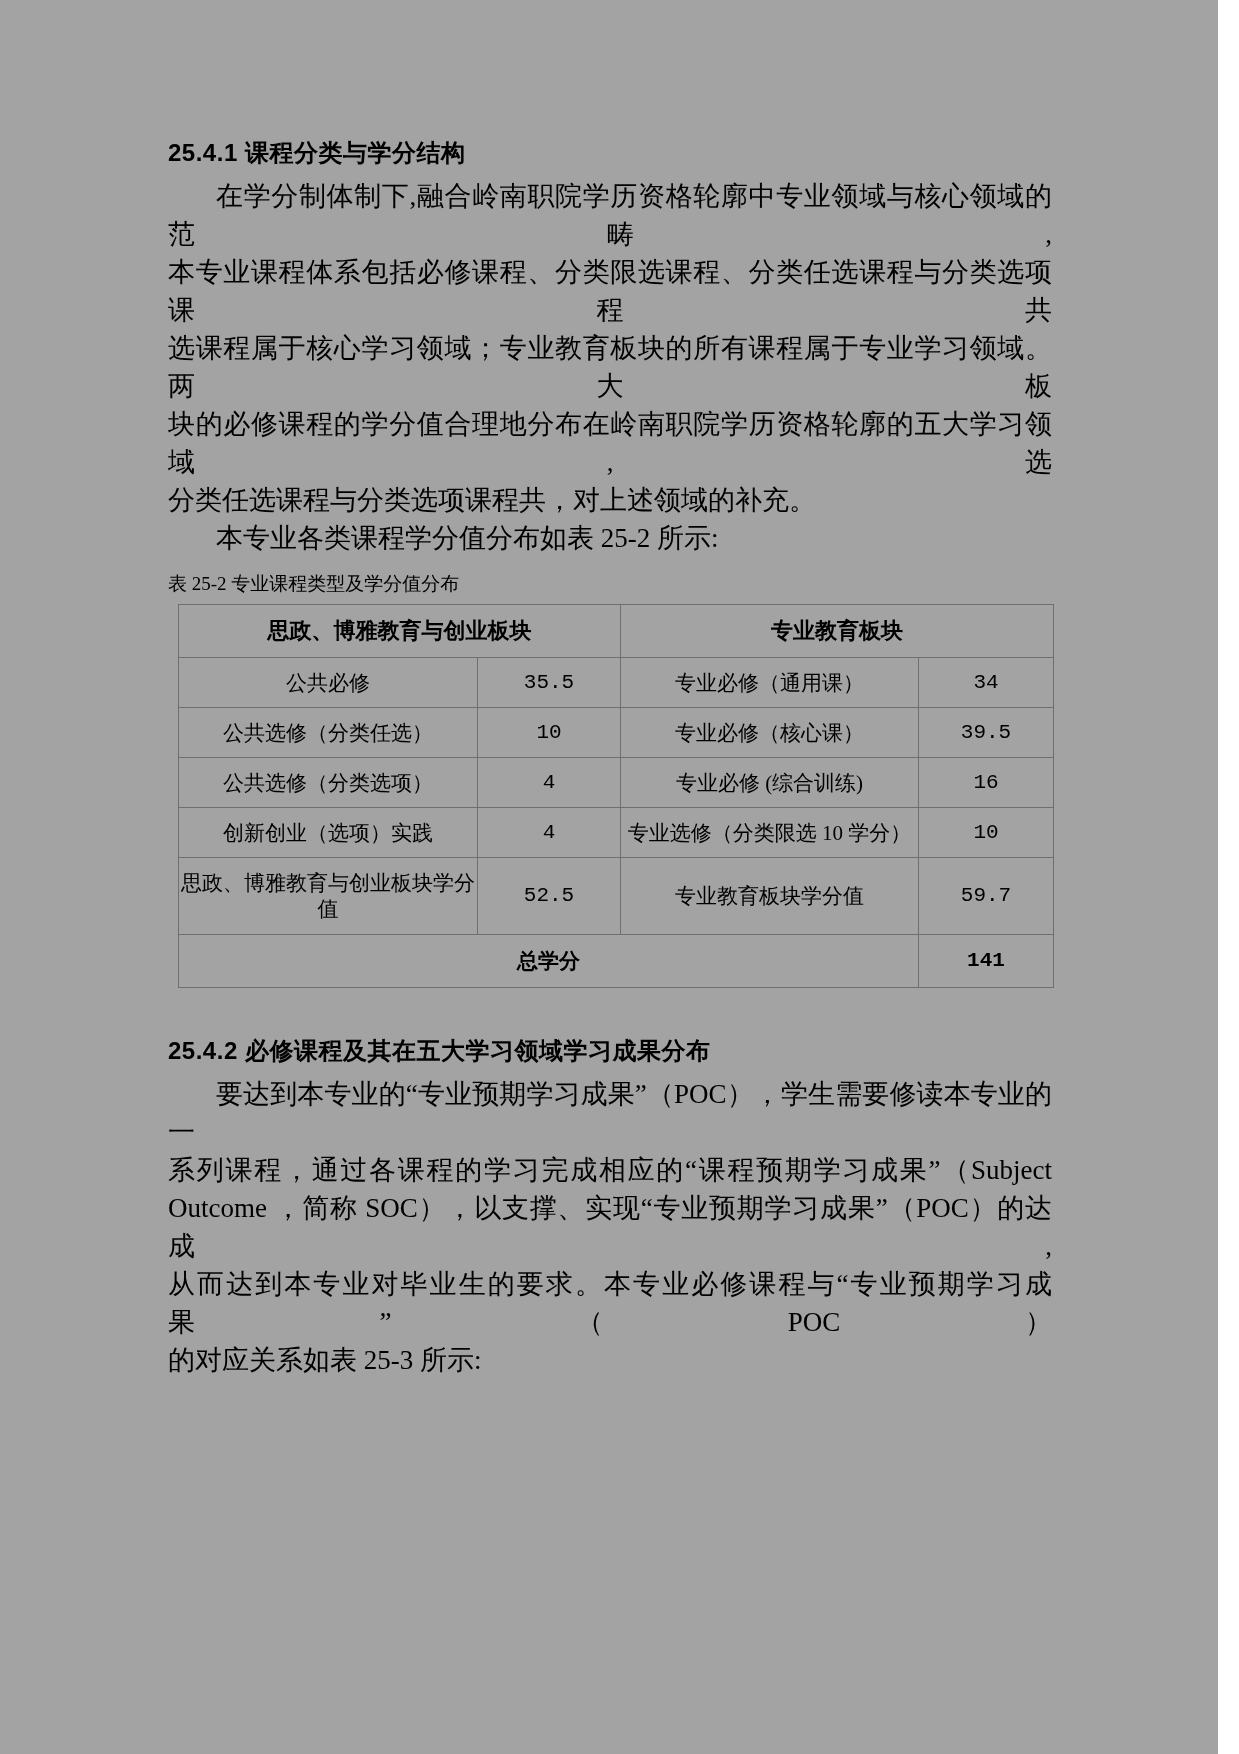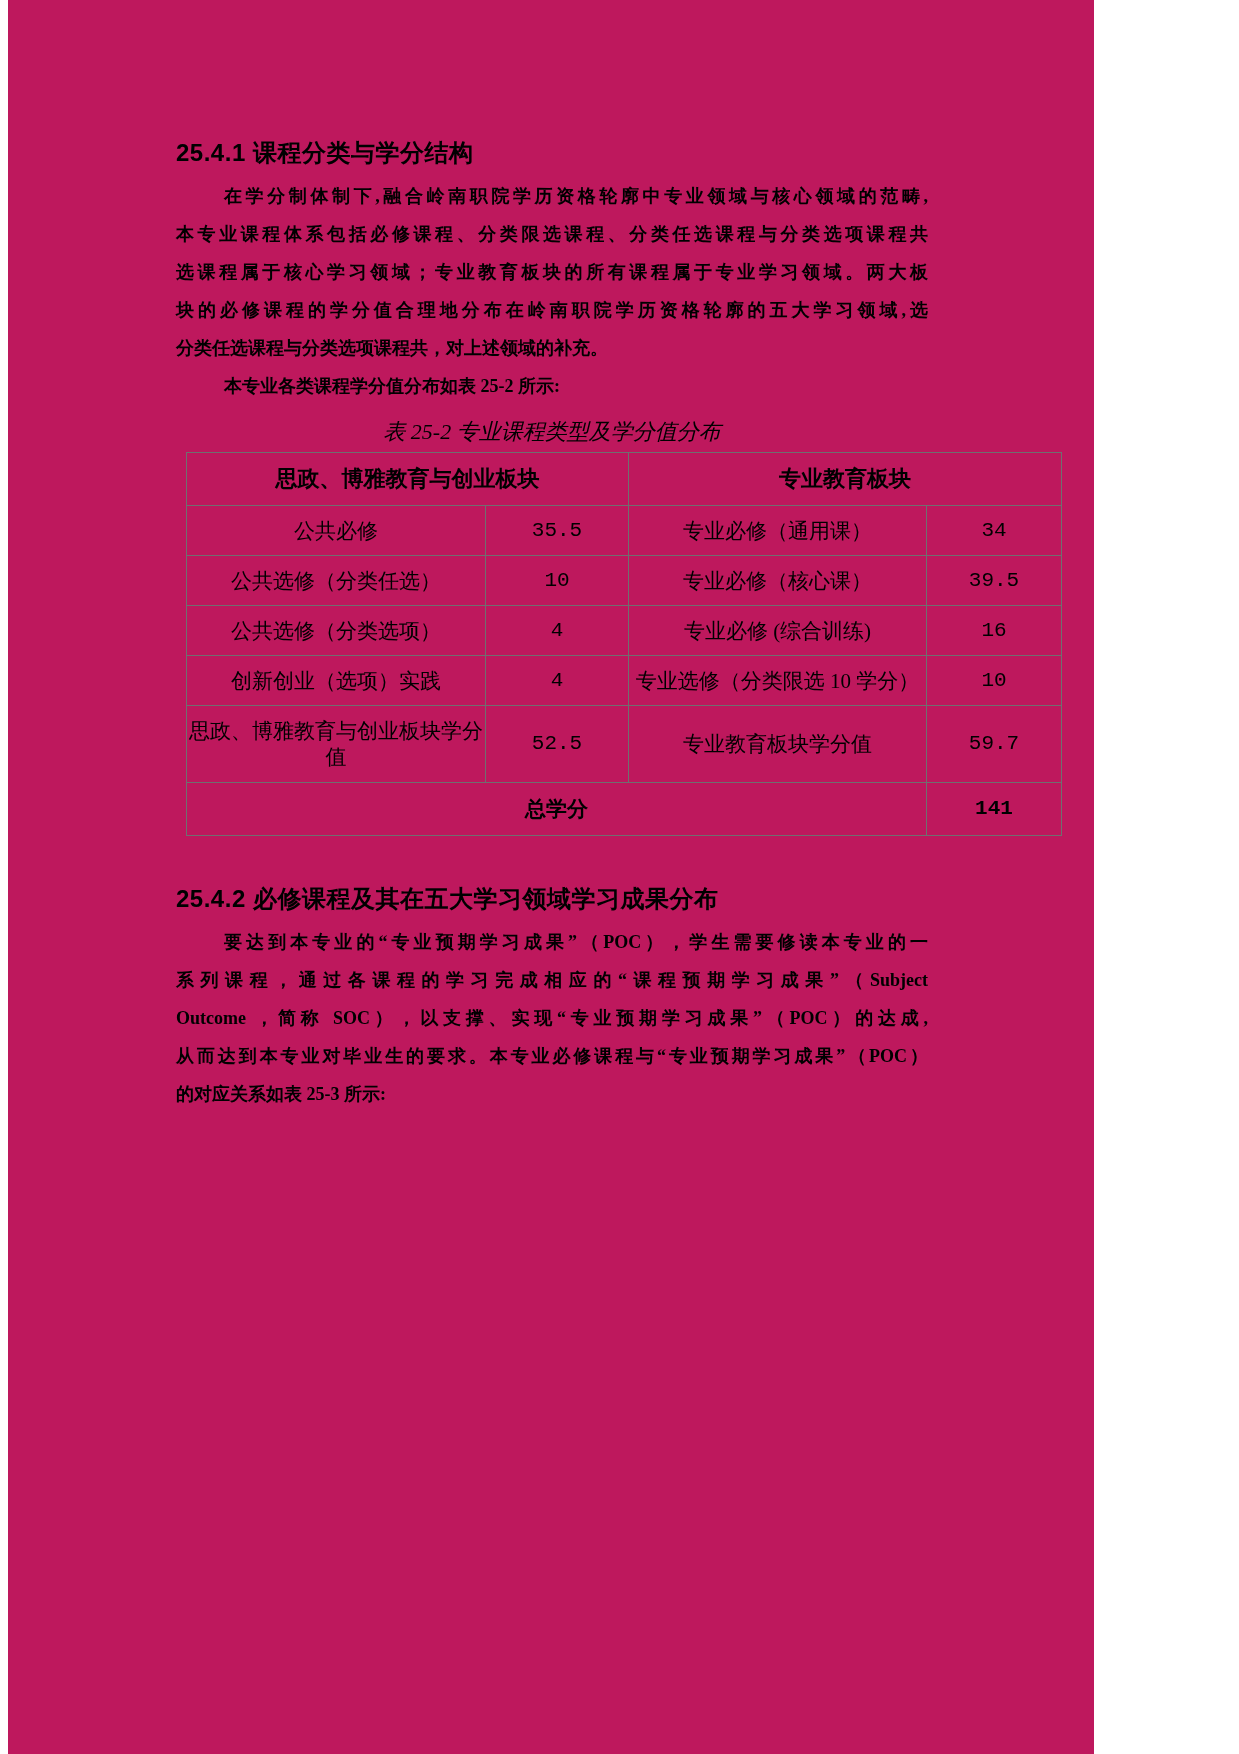--- a/index.html
+++ b/index.html
@@ -1,51 +1,47 @@
 <!DOCTYPE html>
 <html><head>
 <meta charset="utf-8">
 <style>
   html,body { margin:0; padding:0; background:#ffffff; }
   .page {
     position:relative;
-    width:1086px; height:1754px;
-    background:#be185d;
+    width:1218px; height:1754px;
+    background:#a3a3a3;
     color:#000;
     font-family:"Liberation Serif","DejaVu Serif",serif;
     overflow:hidden;
-    margin-left:8px;
   }
   .content { padding:138px 166px 0 168px; }
 
   .heading {
     margin:0;
     font-family:"Liberation Sans","DejaVu Sans",sans-serif;
     font-weight:bold;
     font-size:24px;
     line-height:30px;
     letter-spacing:0.5px;
     color:#000;
   }
   .para { margin-top:9px; }
   .line, .jline {
-    font-size:18px;
+    font-size:27px;
     line-height:38px;
     white-space:normal;
-    font-weight:bold;
   }
   .jline { text-align:justify; text-align-last:justify; }
   .indent { text-indent:48px; }
 
   .caption {
     margin-top:15px;
-    text-align:center;
-    font-size:22px;
+    font-size:19px;
     line-height:24px;
-    font-style:italic;
   }
 
   table.credit {
     border-collapse:collapse;
     table-layout:fixed;
     width:875px;
     margin:8px 0 0 10px;
   }
   table.credit td {
     border:1px solid #6f6f6f;

